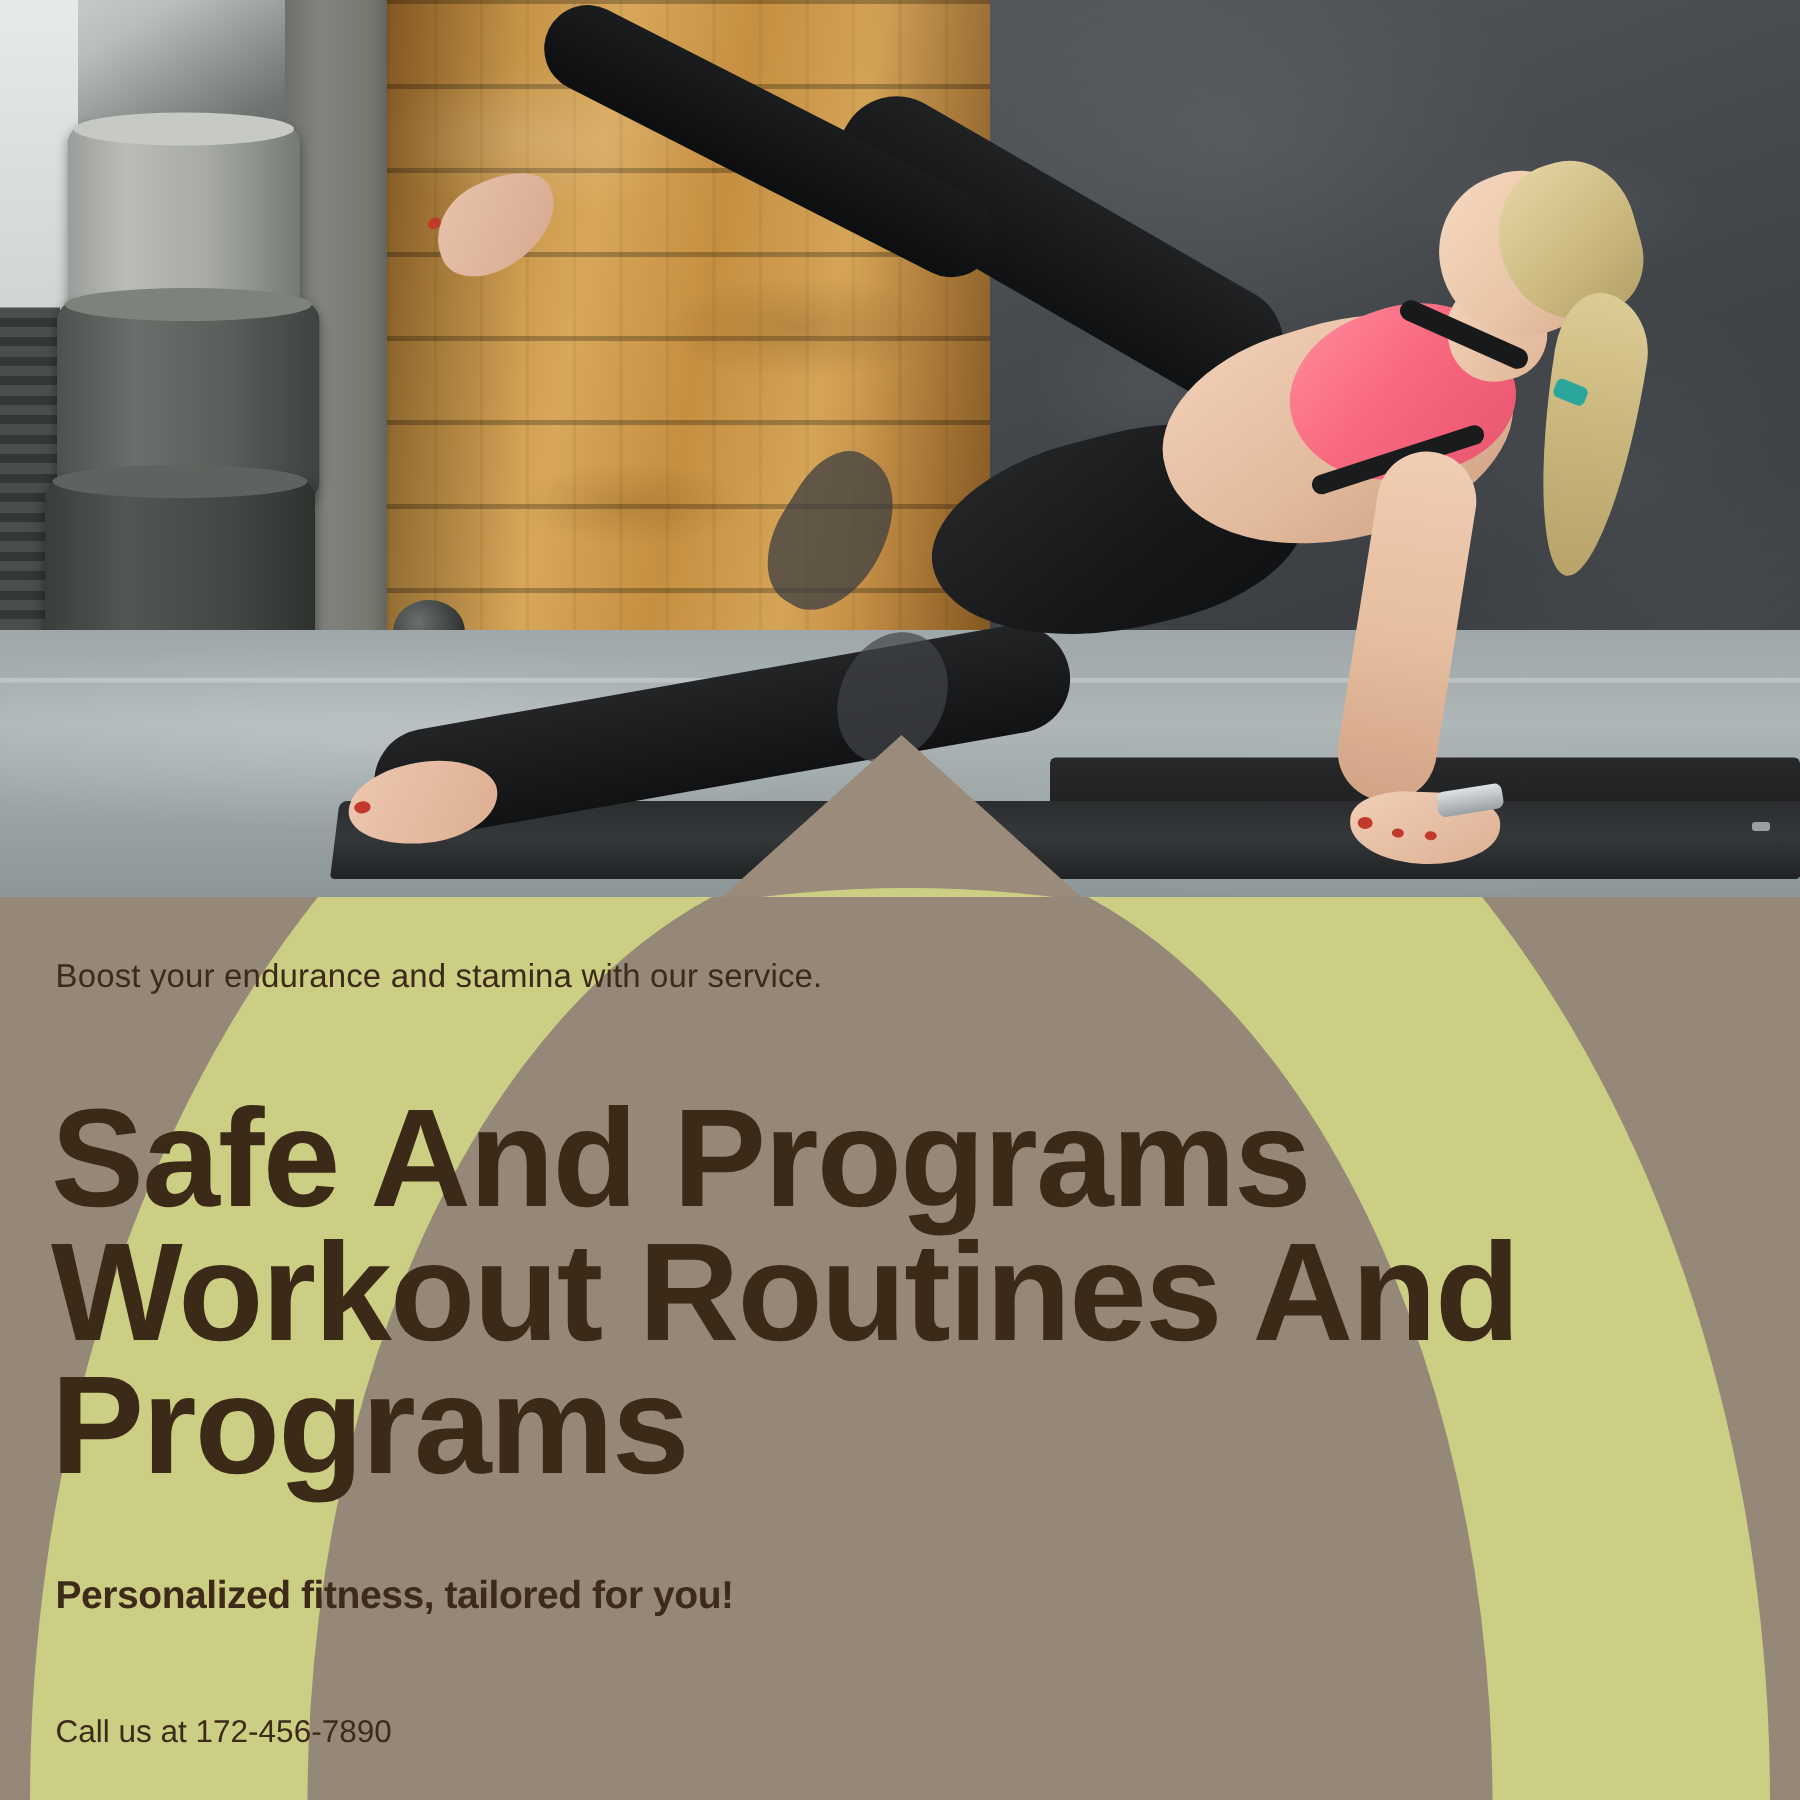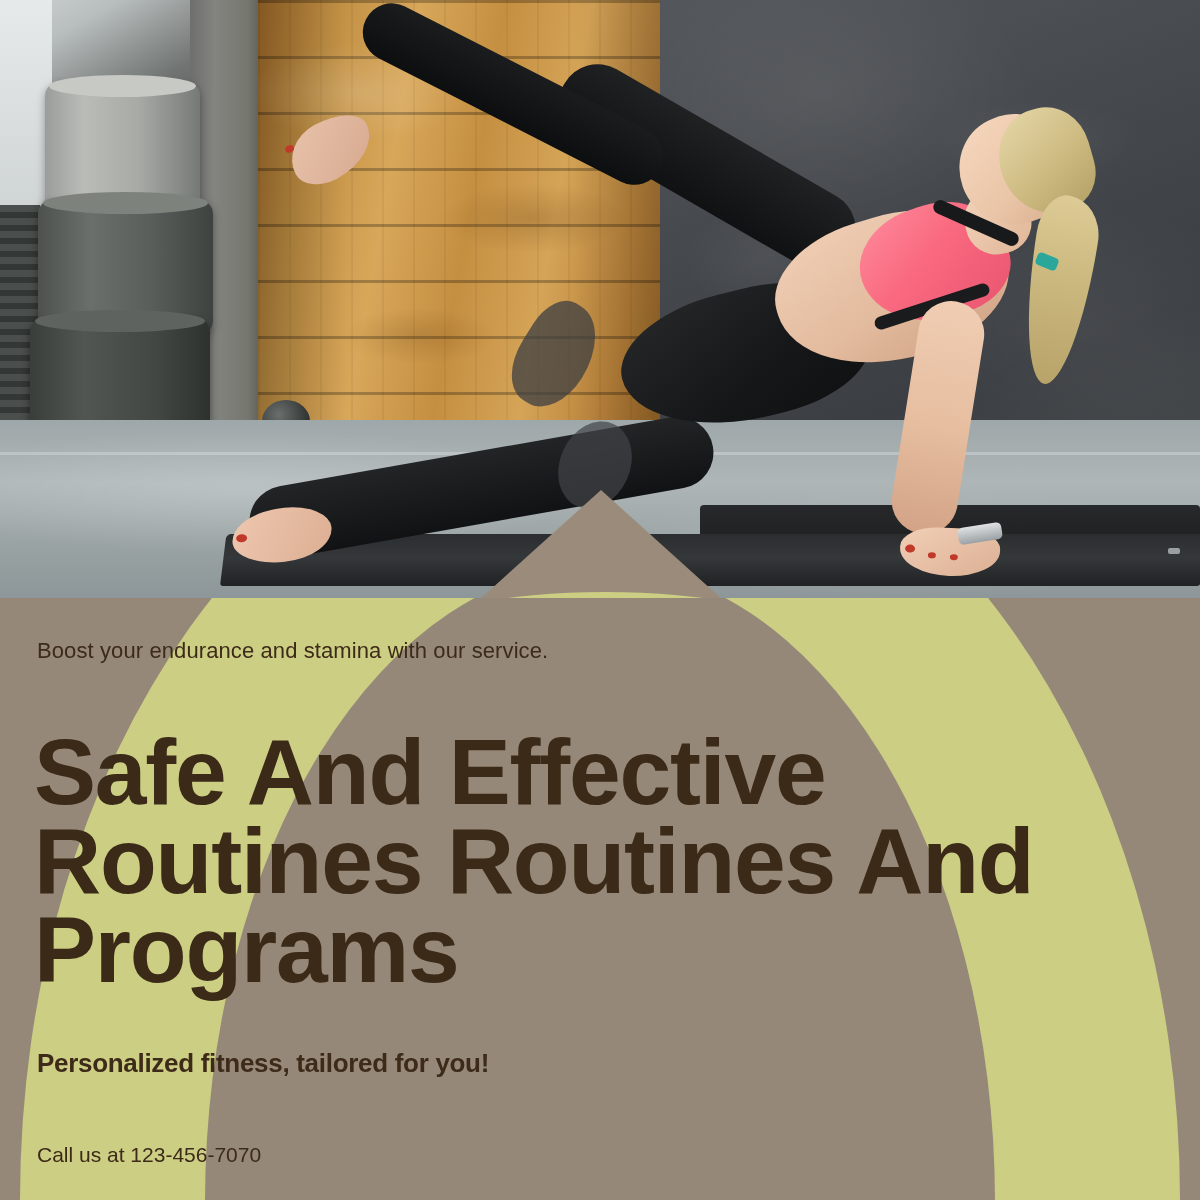--- a/index.html
+++ b/index.html
@@ -388,20 +388,20 @@
     </div>
 
   <div class="panel">
     <div class="arc-outer"></div>
     <div class="arc-inner"></div>
   </div>
 
   <div class="content">
     <div class="tagline">Boost your endurance and stamina with our service.</div>
 
-    <h1 class="headline">Safe And Effective Routines Routines And Programs</h1>
+    <h1 class="headline">Safe And Programs Workout Routines And Programs</h1>
 
     <div class="subhead">Personalized fitness, tailored for you!</div>
 
-    <div class="phone">Call us at 123-456-7070</div>
+    <div class="phone">Call us at 172-456-7890</div>
   </div>
 
 </div>
 
 </body></html>

